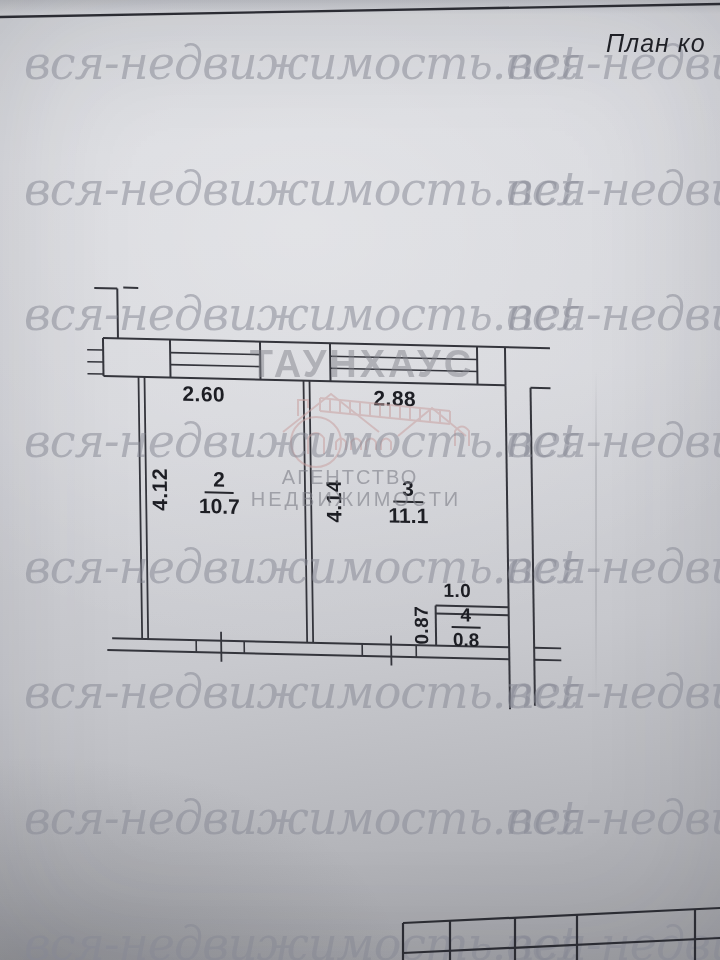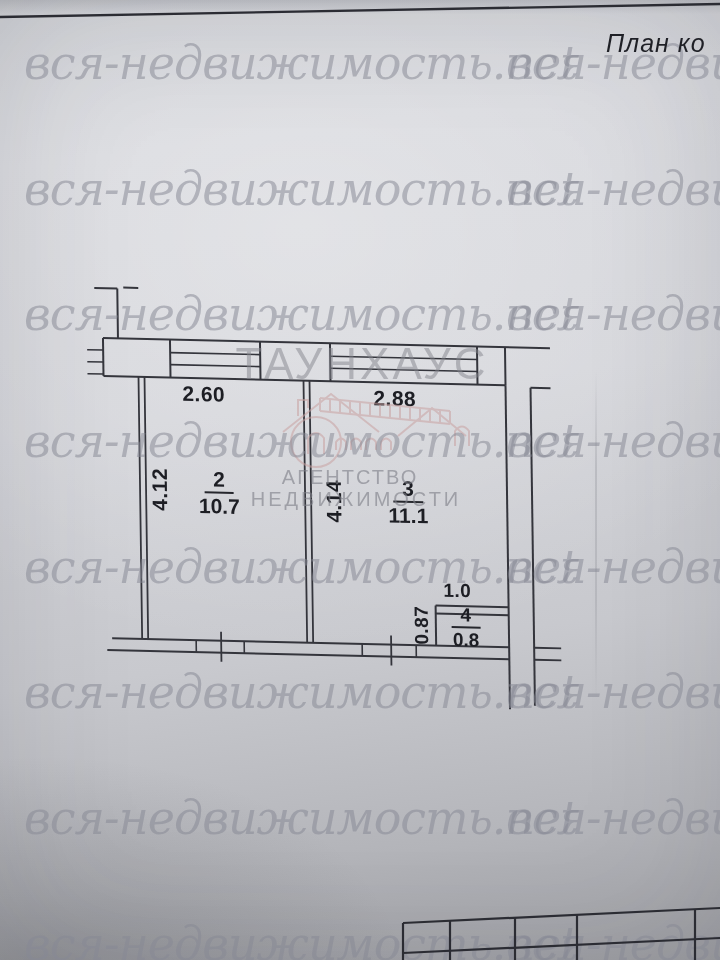--- a/index.html
+++ b/index.html
@@ -36,21 +36,21 @@
   .wm-row{position:absolute;width:578px;height:60px;pointer-events:none;}
   .wm{position:absolute;white-space:nowrap;
     font-family:"DejaVu Serif", serif;font-style:italic;
     font-size:46px;line-height:46px;color:#878995;opacity:.52;letter-spacing:-1px;}
   .wm.right{left:506px;}
   .wm.left{left:24px;}
 
   
   .logo{position:absolute;left:0;top:0;pointer-events:none;}
   .logo-name{position:absolute;left:362px;top:364px;transform:translate(-50%,-50%);
-    font-size:44px;font-weight:normal;letter-spacing:3px;color:#84858d;opacity:.50;white-space:nowrap;}
+    font-size:38px;font-weight:bold;letter-spacing:3px;color:#84858d;opacity:.50;white-space:nowrap;}
   .logo-sub1{position:absolute;left:350px;top:477px;transform:translate(-50%,-50%);
     font-size:20px;font-weight:normal;letter-spacing:2px;color:#7f8089;opacity:.62;white-space:nowrap;}
   .logo-sub2{position:absolute;left:356px;top:499px;transform:translate(-50%,-50%);
     font-size:20px;font-weight:normal;letter-spacing:3px;color:#7f8089;opacity:.62;white-space:nowrap;}
 
   
   .header-title{position:absolute;left:606px;top:29px;white-space:nowrap;
     font-size:25px;font-weight:normal;font-style:italic;letter-spacing:1px;color:#1f2026;}
 
   .crease{position:absolute;left:595px;top:370px;width:2px;height:330px;

